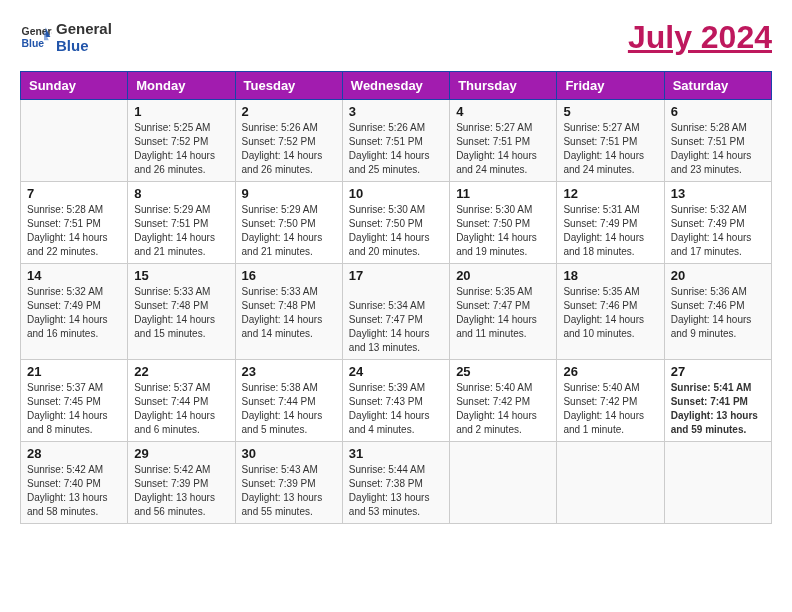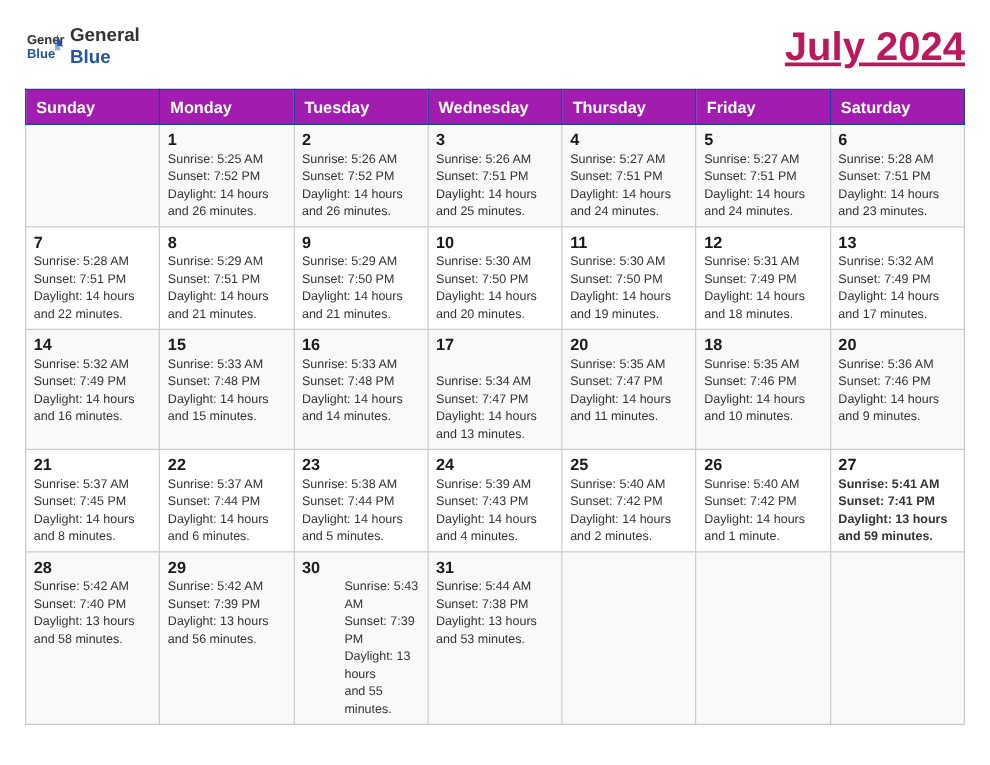--- a/index.html
+++ b/index.html
@@ -321,21 +321,21 @@
         </td>
         <td>
           <div class="day-number">29</div>
           <div class="day-info" style="white-space: pre-line;">Sunrise: 5:42 AM
 Sunset: 7:39 PM
 Daylight: 13 hours
 and 56 minutes.</div>
         </td>
         <td>
           <div class="day-number">30</div>
-          <div class="day-info" style="white-space: pre-line; margin-left: 34px;">Sunrise: 5:43 AM
+          <div class="day-info" style="white-space: pre-line;">Sunrise: 5:43 AM
 Sunset: 7:39 PM
 Daylight: 13 hours
 and 55 minutes.</div>
         </td>
         <td>
           <div class="day-number">31</div>
           <div class="day-info" style="white-space: pre-line;">Sunrise: 5:44 AM
 Sunset: 7:38 PM
 Daylight: 13 hours
 and 53 minutes.</div>

